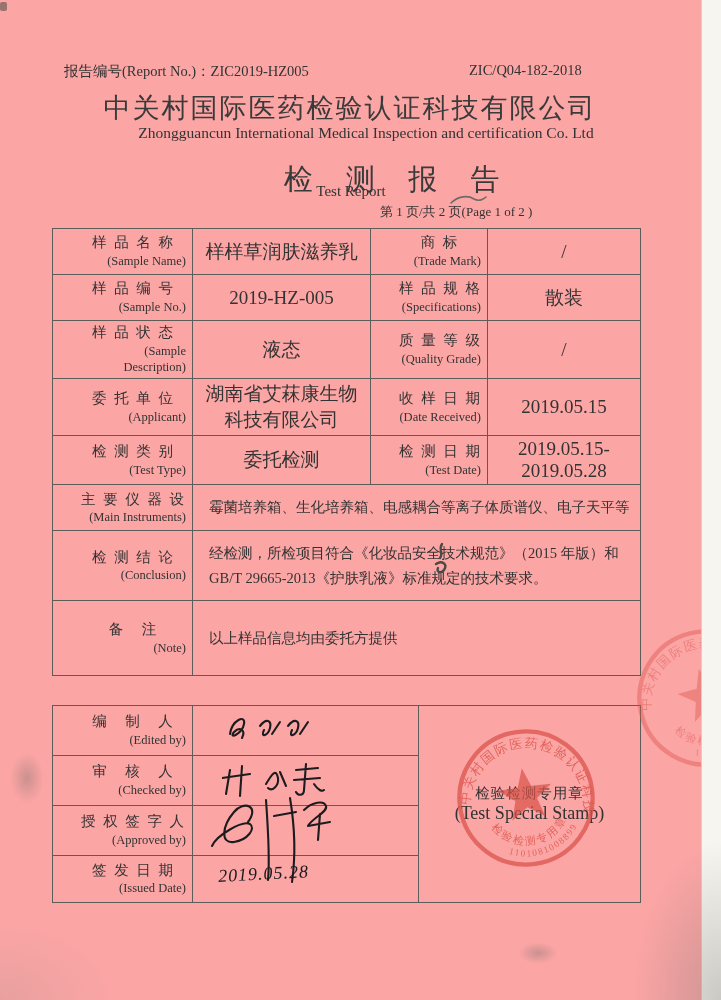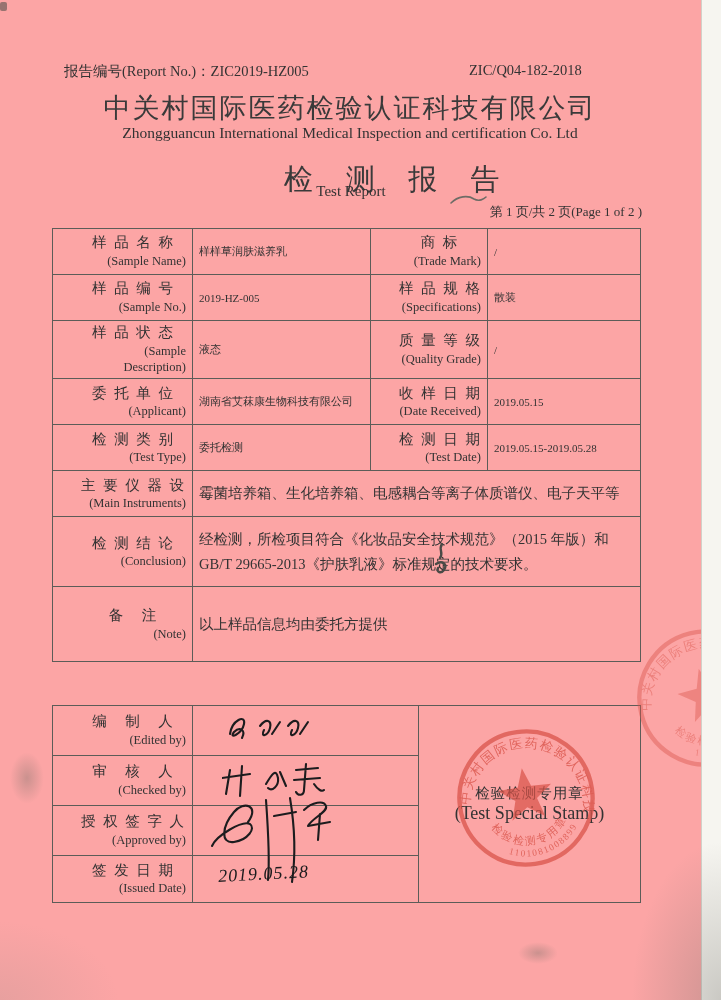--- a/index.html
+++ b/index.html
@@ -12,37 +12,37 @@
         background:radial-gradient(ellipse at bottom right,rgba(120,118,112,.35),rgba(120,118,112,0) 70%);z-index:6;}
   .shadow-bl{position:absolute;left:0;bottom:0;width:120px;height:80px;
         background:radial-gradient(ellipse at bottom left,rgba(140,138,132,.18),rgba(140,138,132,0) 70%);}
   .speck-tl{position:absolute;left:0;top:2px;width:7px;height:9px;background:#55524c;opacity:.6;border-radius:2px;}
   .smudge{position:absolute;background:radial-gradient(ellipse,rgba(110,108,100,.35),rgba(110,108,100,0) 70%);}
   
   .hdr-line{position:absolute;left:64px;top:62px;width:600px;font-size:14.5px;}
   .hdr-code{position:absolute;left:469px;top:62px;font-size:14.5px;}
   .company-cn{position:absolute;left:0;top:90px;width:700px;text-align:center;
         font-size:27px;letter-spacing:2px;color:#3a3a3a;}
-  .company-en{position:absolute;left:0;top:124px;width:700px;text-align:center;font-size:15.5px;}
+  .company-en{position:absolute;left:16px;top:124px;width:700px;text-align:center;font-size:15.5px;}
   .title-cn{position:absolute;left:0;top:160px;width:700px;text-align:center;
         font-size:29px;letter-spacing:13px;color:#3a3a3a;margin-left:48px;}
   .title-en{position:absolute;left:1px;top:183px;width:700px;text-align:center;font-size:15px;}
-  .page-info{position:absolute;left:380px;top:203px;width:262px;text-align:right;font-size:13px;}
+  .page-info{position:absolute;left:380px;top:203px;width:262px;text-align:left;font-size:13px;}
   
   table{border-collapse:collapse;table-layout:fixed;position:absolute;left:52px;background:transparent;}
   #tbl-top{top:228px;width:588px;}
   #tbl-bottom{top:705px;width:588px;}
   td{border:1px solid #5c5c58;padding:2px 6px;vertical-align:middle;overflow:hidden;}
   #tbl-top,#tbl-bottom{border:1.5px solid #4e4e4a;}
   .lbl{text-align:center;line-height:1.35;padding-left:28px;}
   .lbl .cn{font-size:14.5px;letter-spacing:2px;white-space:nowrap;}
   .lbl .cn3{font-size:14.5px;letter-spacing:0;}
   .lbl .en{font-size:12.5px;letter-spacing:0;text-align:right;}
-  .val{font-size:11px;}
-  .val-left{text-align:left;font-size:14.5px;line-height:1.7;padding-left:6px;}
+  .val{text-align:center;font-size:19px;}
+  .val-left{text-align:left;font-size:14.5px;line-height:1.7;padding-left:16px;}
   .stamp-cell{text-align:center;vertical-align:middle;}
   .stamp-cell .cn{font-size:14.5px;letter-spacing:1px;}
   .stamp-cell .en{font-size:18px;}
   
   .seal{position:absolute;z-index:4;}
   .seal text{font-family:"Liberation Serif","DejaVu Serif",serif;}
   #seal-main{left:448px;top:720px;width:156px;height:156px;transform:rotate(-8deg);opacity:.88;}
   #seal-frag-clip{position:absolute;left:596px;top:592px;width:107px;height:230px;overflow:hidden;z-index:4;}
   #seal-frag{position:absolute;left:32px;top:28px;width:156px;height:156px;transform:rotate(-14deg);opacity:.5;}
   

